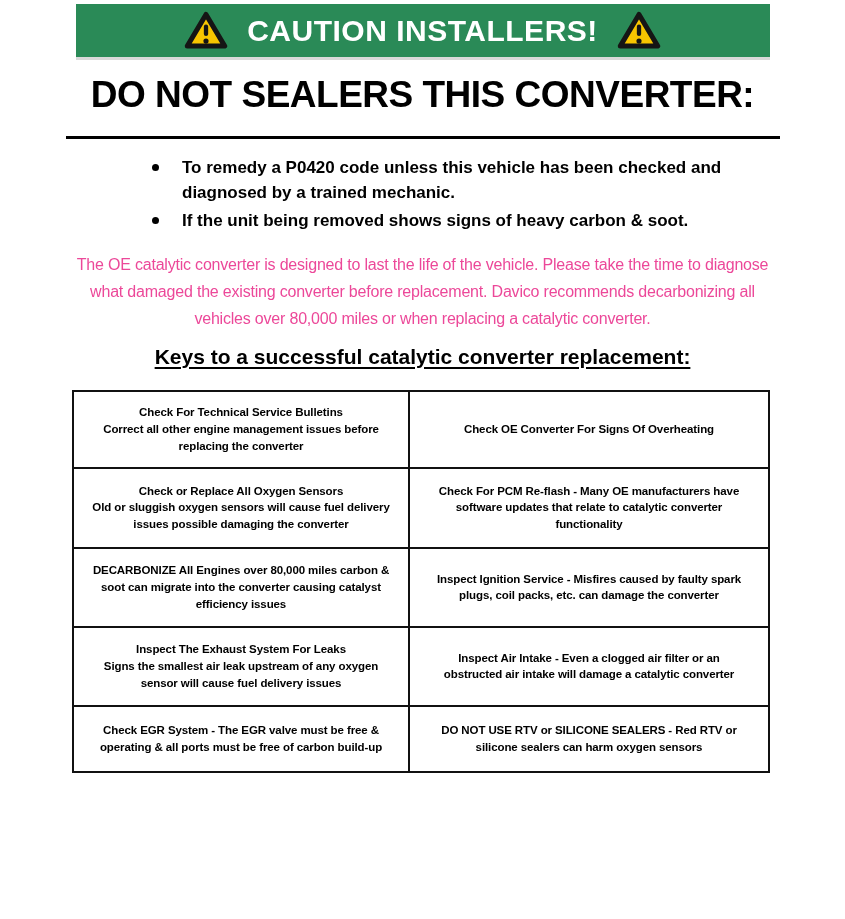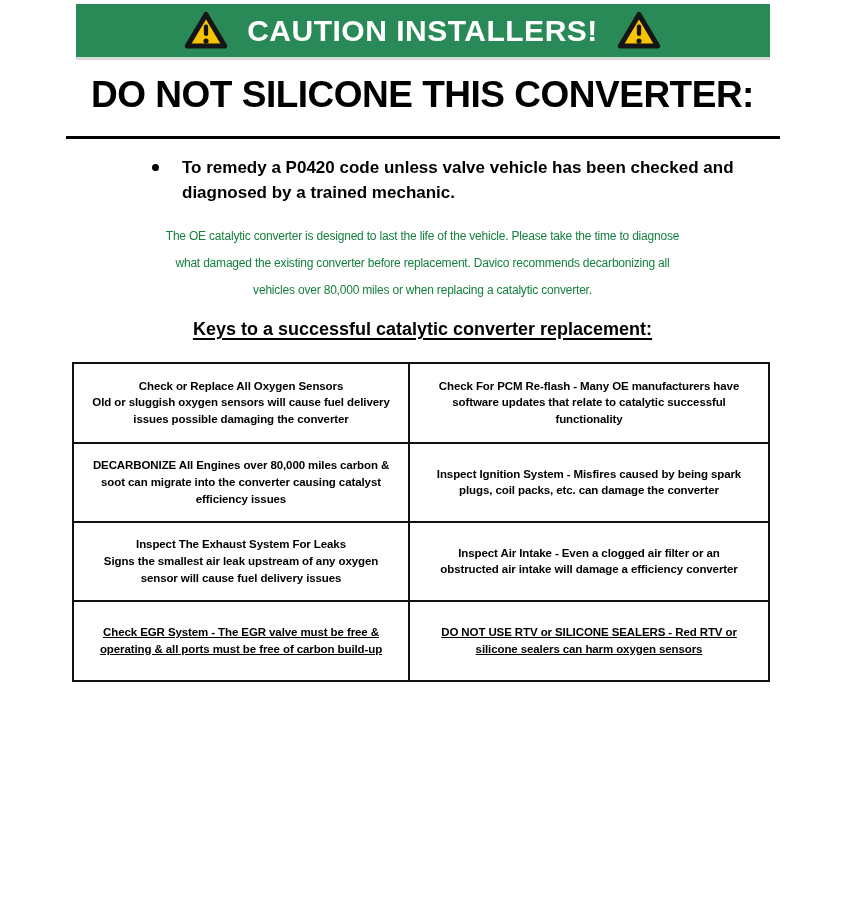--- a/index.html
+++ b/index.html
@@ -72,33 +72,33 @@
     width: 7px; height: 7px;
     border-radius: 50%;
     background: #000;
   }
 
   
   .para {
     margin: 18px auto 0;
     width: 845px;
     text-align: center;
-    font-size: 12px;
+    font-size: 16px;
     font-weight: 400;
     letter-spacing: -0.2px;
     line-height: 27px;
-    color: #15803d;
+    color: #ec4899;
     white-space: pre-line;
   }
 
   
   .keys {
     margin: 12px 0 0;
     text-align: center;
-    font-size: 18px;
+    font-size: 21px;
     font-weight: bold;
     line-height: 26px;
     text-decoration: underline;
     text-decoration-thickness: 2px;
     text-underline-offset: 3px;
   }
 
   
   .keys-table {
     margin: 20px 0 0 72px;
@@ -116,21 +116,21 @@
     vertical-align: middle;
     padding: 4px 6px;
     white-space: pre-line;
   }
   .keys-table td.left  { width: 336px; padding: 4px 8px; }
   .keys-table td.right { width: 360px; }
   .keys-table tr.r1 td { height: 77px; }
   .keys-table tr.r2 td { height: 80px; border-radius: 7px; }
   .keys-table tr.r3 td { height: 79px; }
   .keys-table tr.r4 td { height: 79px; }
-  .keys-table tr.r5 td { height: 80px; text-decoration: underline; }
+  .keys-table tr.r5 td { height: 66px; }
   .keys-table tr.r6 td { height: 81px; }
 </style>
 </head>
 <body>
 
 <div class="page">
 
   <div class="banner">
     <span class="tri">
       <svg viewBox="0 0 64 58" aria-hidden="true">
@@ -142,58 +142,65 @@
     <span class="banner-text">CAUTION INSTALLERS!</span>
     <span class="tri">
       <svg viewBox="0 0 64 58" aria-hidden="true">
         <path d="M32 6 L58 50 L6 50 Z" fill="#f7c500" stroke="#151515" stroke-width="7" stroke-linejoin="round"></path>
         <rect x="29" y="20" width="6" height="16" rx="3" fill="#151515"></rect>
         <circle cx="32" cy="43" r="3.6" fill="#151515"></circle>
       </svg>
     </span>
   </div>
 
-  <h1 class="title">DO NOT SILICONE THIS CONVERTER:</h1>
+  <h1 class="title">DO NOT SEALERS THIS CONVERTER:</h1>
 
   <div class="rule"></div>
 
   <ul class="bullets">
-    <li>To remedy a P0420 code unless valve vehicle has been checked and
+    <li>To remedy a P0420 code unless this vehicle has been checked and
 diagnosed by a trained mechanic.</li>
+    <li>If the unit being removed shows signs of heavy carbon &amp; soot.</li>
   </ul>
 
   <p class="para">The OE catalytic converter is designed to last the life of the vehicle. Please take the time to diagnose
 what damaged the existing converter before replacement. Davico recommends decarbonizing all
 vehicles over 80,000 miles or when replacing a catalytic converter.</p>
 
   <h2 class="keys">Keys to a successful catalytic converter replacement:</h2>
 
   <table class="keys-table">
     <tbody>
+      <tr class="r1">
+        <td class="left">Check For Technical Service Bulletins
+Correct all other engine management issues before
+replacing the converter</td>
+        <td class="right">Check OE Converter For Signs Of Overheating</td>
+      </tr>
       <tr class="r2">
         <td class="left">Check or Replace All Oxygen Sensors
 Old or sluggish oxygen sensors will cause fuel delivery
 issues possible damaging the converter</td>
         <td class="right">Check For PCM Re-flash - Many OE manufacturers have
-software updates that relate to catalytic successful
+software updates that relate to catalytic converter
 functionality</td>
       </tr>
       <tr class="r3">
         <td class="left">DECARBONIZE All Engines over 80,000 miles carbon &amp;
 soot can migrate into the converter causing catalyst
 efficiency issues</td>
-        <td class="right">Inspect Ignition System - Misfires caused by being spark
+        <td class="right">Inspect Ignition Service - Misfires caused by faulty spark
 plugs, coil packs, etc. can damage the converter</td>
       </tr>
       <tr class="r4">
         <td class="left">Inspect The Exhaust System For Leaks
 Signs the smallest air leak upstream of any oxygen
 sensor will cause fuel delivery issues</td>
         <td class="right">Inspect Air Intake - Even a clogged air filter or an
-obstructed air intake will damage a efficiency converter</td>
+obstructed air intake will damage a catalytic converter</td>
       </tr>
       <tr class="r5">
         <td class="left">Check EGR System - The EGR valve must be free &amp;
 operating &amp; all ports must be free of carbon build-up</td>
         <td class="right">DO NOT USE RTV or SILICONE SEALERS - Red RTV or
 silicone sealers can harm oxygen sensors</td>
       </tr>
     </tbody>
   </table>
 

